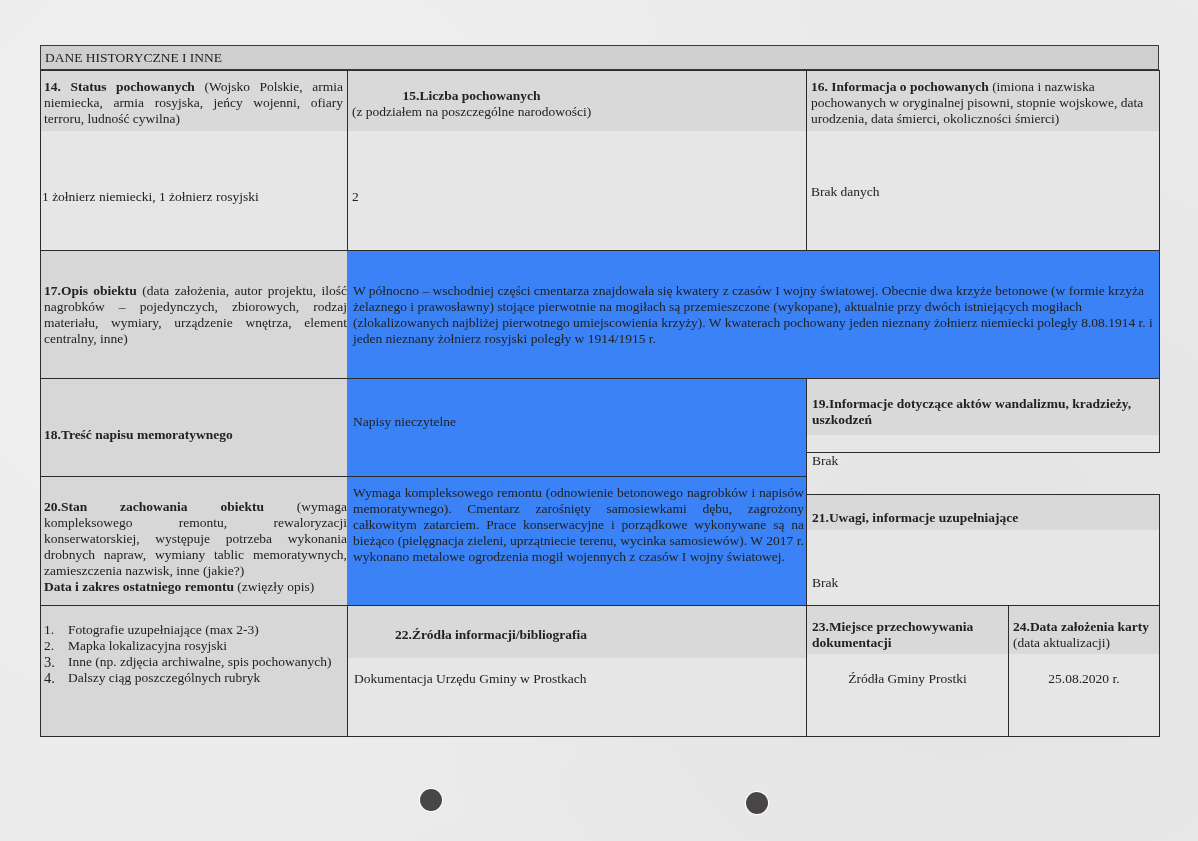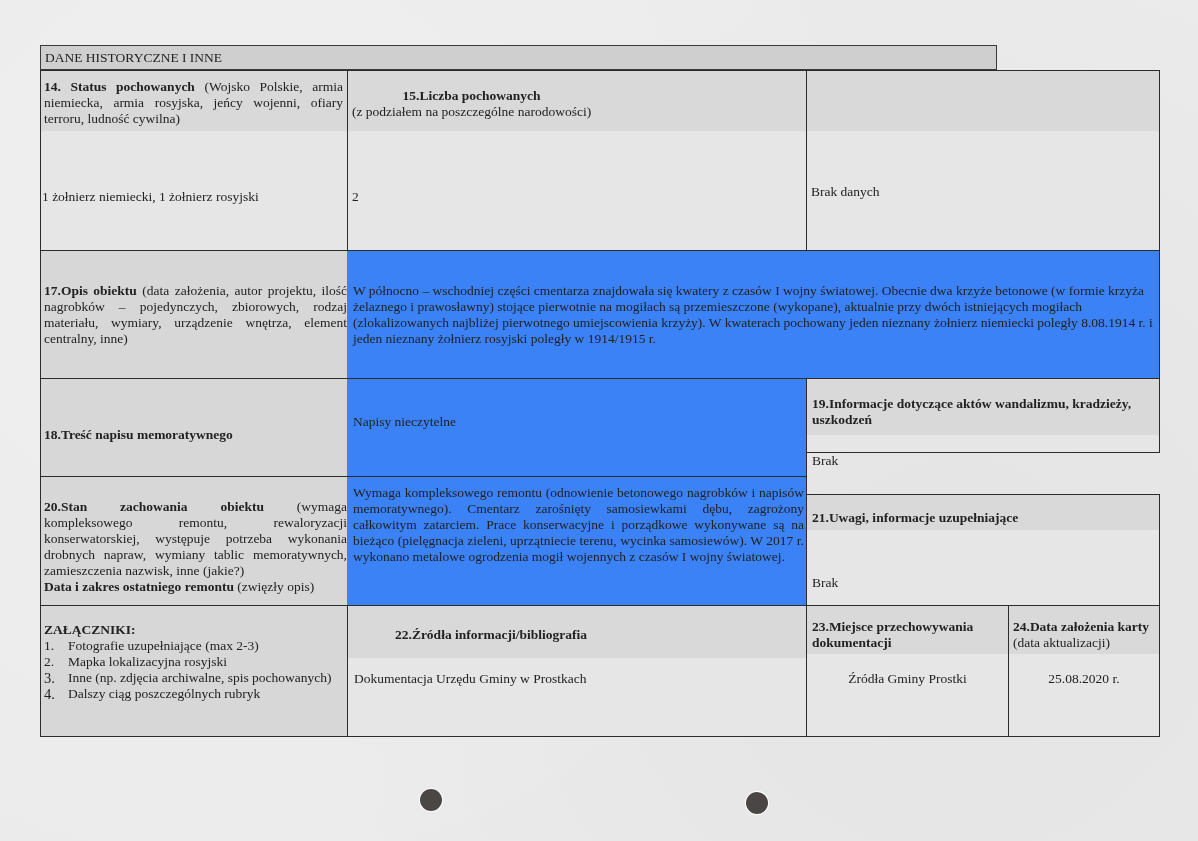--- a/index.html
+++ b/index.html
@@ -10,21 +10,21 @@
     color:#222;
   }
   .page-noise {
     position:absolute; inset:0;
     background:
       radial-gradient(circle at 20% 30%, rgba(255,255,255,0.25), transparent 60%),
       radial-gradient(circle at 80% 70%, rgba(0,0,0,0.03), transparent 60%);
     pointer-events:none;
   }
   .sheet-header {
-    position:absolute; left:40px; top:45px; width:957px; height:25px;
+    position:absolute; left:40px; top:45px; width:1119px; height:25px;
     background:#cfcfcf; border:1px solid #3a3a3a; box-sizing:border-box;
     font-size:13.5px; line-height:23px; padding-left:4px;
   }
   .cell {
     position:absolute; box-sizing:border-box;
     border:1.5px solid #2c2c2c;
     font-size:13.5px; line-height:16px;
   }
   .label-band { background:#d9d9d9; }
   .value-band { background:#e6e6e6; }
@@ -64,20 +64,23 @@
   <div class="abs" style="left:4px; top:17px;">
     <div class="b">15.Liczba pochowanych</div>
     <div>(z podziałem na poszczególne narodowości)</div>
   </div>
   <div class="value-band abs" style="left:0; top:60px; right:0; bottom:0;"></div>
   <div class="abs" style="left:4px; top:118px;">2</div>
 </div>
 
 <div class="cell" style="left:806px; top:70px; width:354px; height:181px;">
   <div class="label-band abs" style="left:0; top:0; right:0; height:60px;"></div>
+  <div class="abs" style="left:4px; top:8px; width:345px;">
+    <span class="b">16. Informacja o pochowanych</span><span> (imiona i nazwiska pochowanych w oryginalnej pisowni, stopnie wojskowe, data urodzenia, data śmierci, okoliczności śmierci)</span>
+  </div>
   <div class="value-band abs" style="left:0; top:60px; right:0; bottom:0;"></div>
   <div class="abs" style="left:4px; top:113px;">Brak danych</div>
 </div>
 
 <div class="cell shade" style="left:40px; top:250px; width:308px; height:129px; border-right:none;">
   <div class="abs just" style="left:3px; top:32px; width:303px; text-align-last:left;">
     <span class="b">17.Opis obiektu</span><span> (data założenia, autor projektu, ilość nagrobków – pojedynczych, zbiorowych, rodzaj materiału, wymiary, urządzenie wnętrza, element centralny, inne)</span>
   </div>
 </div>
 <div class="cell light" style="left:347px; top:250px; width:813px; height:129px; border-left:none;">
@@ -108,21 +111,20 @@
 </div>
 <div class="cell" style="left:806px; top:494px; width:354px; height:130px;">
   <div class="label-band abs" style="left:0; top:0; right:0; height:35px;"></div>
   <div class="abs b" style="left:5px; top:15px;">21.Uwagi, informacje uzupełniające</div>
   <div class="value-band abs" style="left:0; top:35px; right:0; bottom:0;"></div>
   <div class="abs" style="left:5px; top:80px;">Brak</div>
 </div>
 
 <div class="cell shade" style="left:40px; top:605px; width:308px; height:132px;">
   <div class="abs" style="left:3px; top:16px; width:300px;">
-    <div class="b">ZAŁĄCZNIKI:</div>
     <ol class="attach">
       <li>
           <span class="num">1.</span>
           <span>Fotografie uzupełniające (max 2-3)</span>
         </li>
       <li>
           <span class="num">2.</span>
           <span>Mapka lokalizacyjna rosyjski</span>
         </li>
       <li style="font-size:14.5px;">

